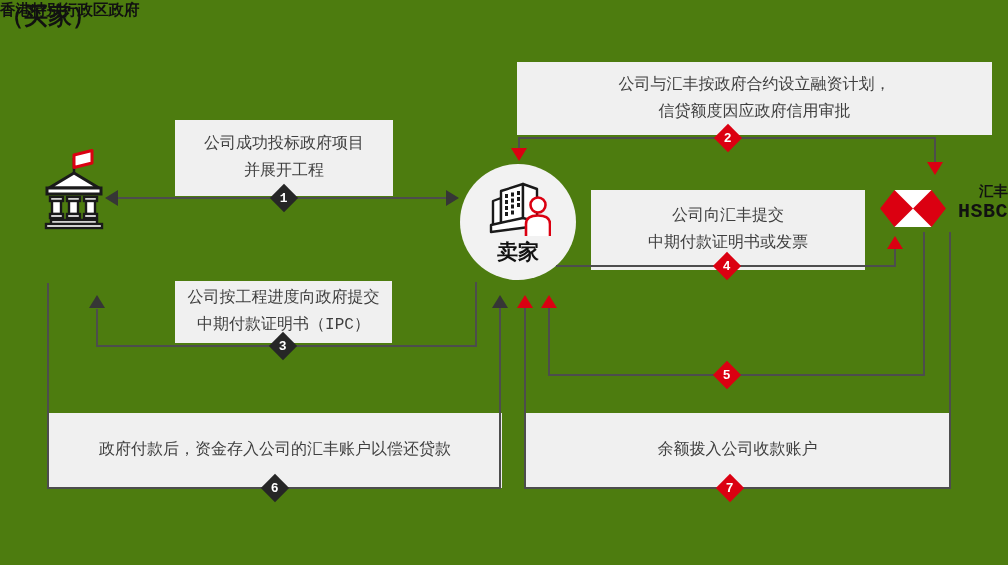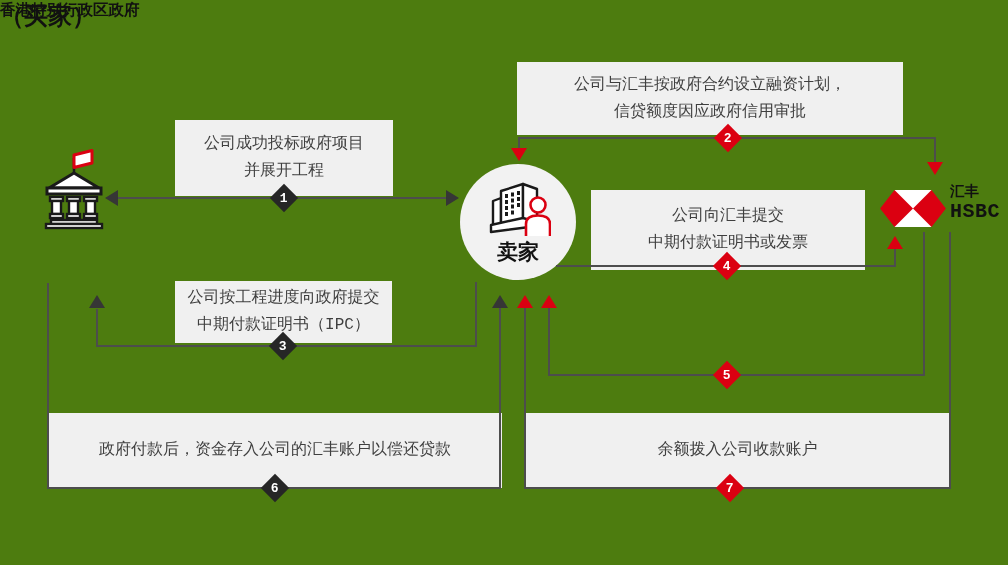--- a/index.html
+++ b/index.html
@@ -36,21 +36,21 @@
   .diamond span{transform:rotate(-45deg);color:#fff;font-size:13px;font-weight:bold;}
   .entity-label{position:absolute;text-align:center;color:#111;font-weight:bold;}
   .gov-l1{left:0;top:227;width:156;font-size:15.5px;}
   .gov-l2{left:0;top:246;width:156;font-size:24px;}
   .seller-circle{
     position:absolute;left:460px;top:164px;width:116px;height:116px;border-radius:50%;
     background:#f2f2f2;display:flex;flex-direction:column;align-items:center;
   }
   .seller-circle svg{margin-top:15px;}
   .seller-label{font-size:21px;font-weight:bold;color:#111;margin-top:1px;}
-  .hsbc-text{position:absolute;left:950px;top:184px;width:58px;text-align:left;color:#111;font-weight:bold;}
+  .hsbc-text{position:absolute;left:950px;top:184px;width:58px;text-align:right;color:#111;font-weight:bold;}
   .hsbc-cn{font-size:14.5px;line-height:17px;}
   .hsbc-en{font-size:20px;line-height:22px;letter-spacing:0.5px;}
 </style>
 </head>
 <body>
 
 <div id="canvas">
 
   <svg style="position:absolute;left:42px;top:142px;" width="64" height="88" viewBox="0 0 64 88">
     <line x1="32" y1="16" x2="32" y2="32" stroke="#1a1a1a" stroke-width="2.5"></line>
@@ -113,21 +113,21 @@
     <div>公司成功投标政府项目</div>
     <div>并展开工程</div>
   </div>
   <div class="ln" style="left:117px;top:197px;width:330px;height:2px;"></div>
   <div class="ah ah-left" style="left:105px;top:190px;"></div>
   <div class="ah ah-right" style="left:446px;top:190px;"></div>
   <div class="diamond black" style="left:284px;top:198px;">
     <span>1</span>
   </div>
 
-  <div class="sbox" style="left:517px;top:62px;width:386px;height:73px;">
+  <div class="sbox" style="left:517px;top:62px;width:475px;height:73px;">
     <div>公司与汇丰按政府合约设立融资计划，</div>
     <div>信贷额度因应政府信用审批</div>
   </div>
   <div class="ln" style="left:519px;top:137px;width:416px;height:2px;"></div>
   <div class="ln" style="left:518px;top:137px;width:2px;height:12px;"></div>
   <div class="ah ah-down red" style="left:511px;top:148px;"></div>
   <div class="ln" style="left:934px;top:137px;width:2px;height:26px;"></div>
   <div class="ah ah-down red" style="left:927px;top:162px;"></div>
   <div class="diamond red" style="left:728px;top:138px;">
     <span>2</span>

